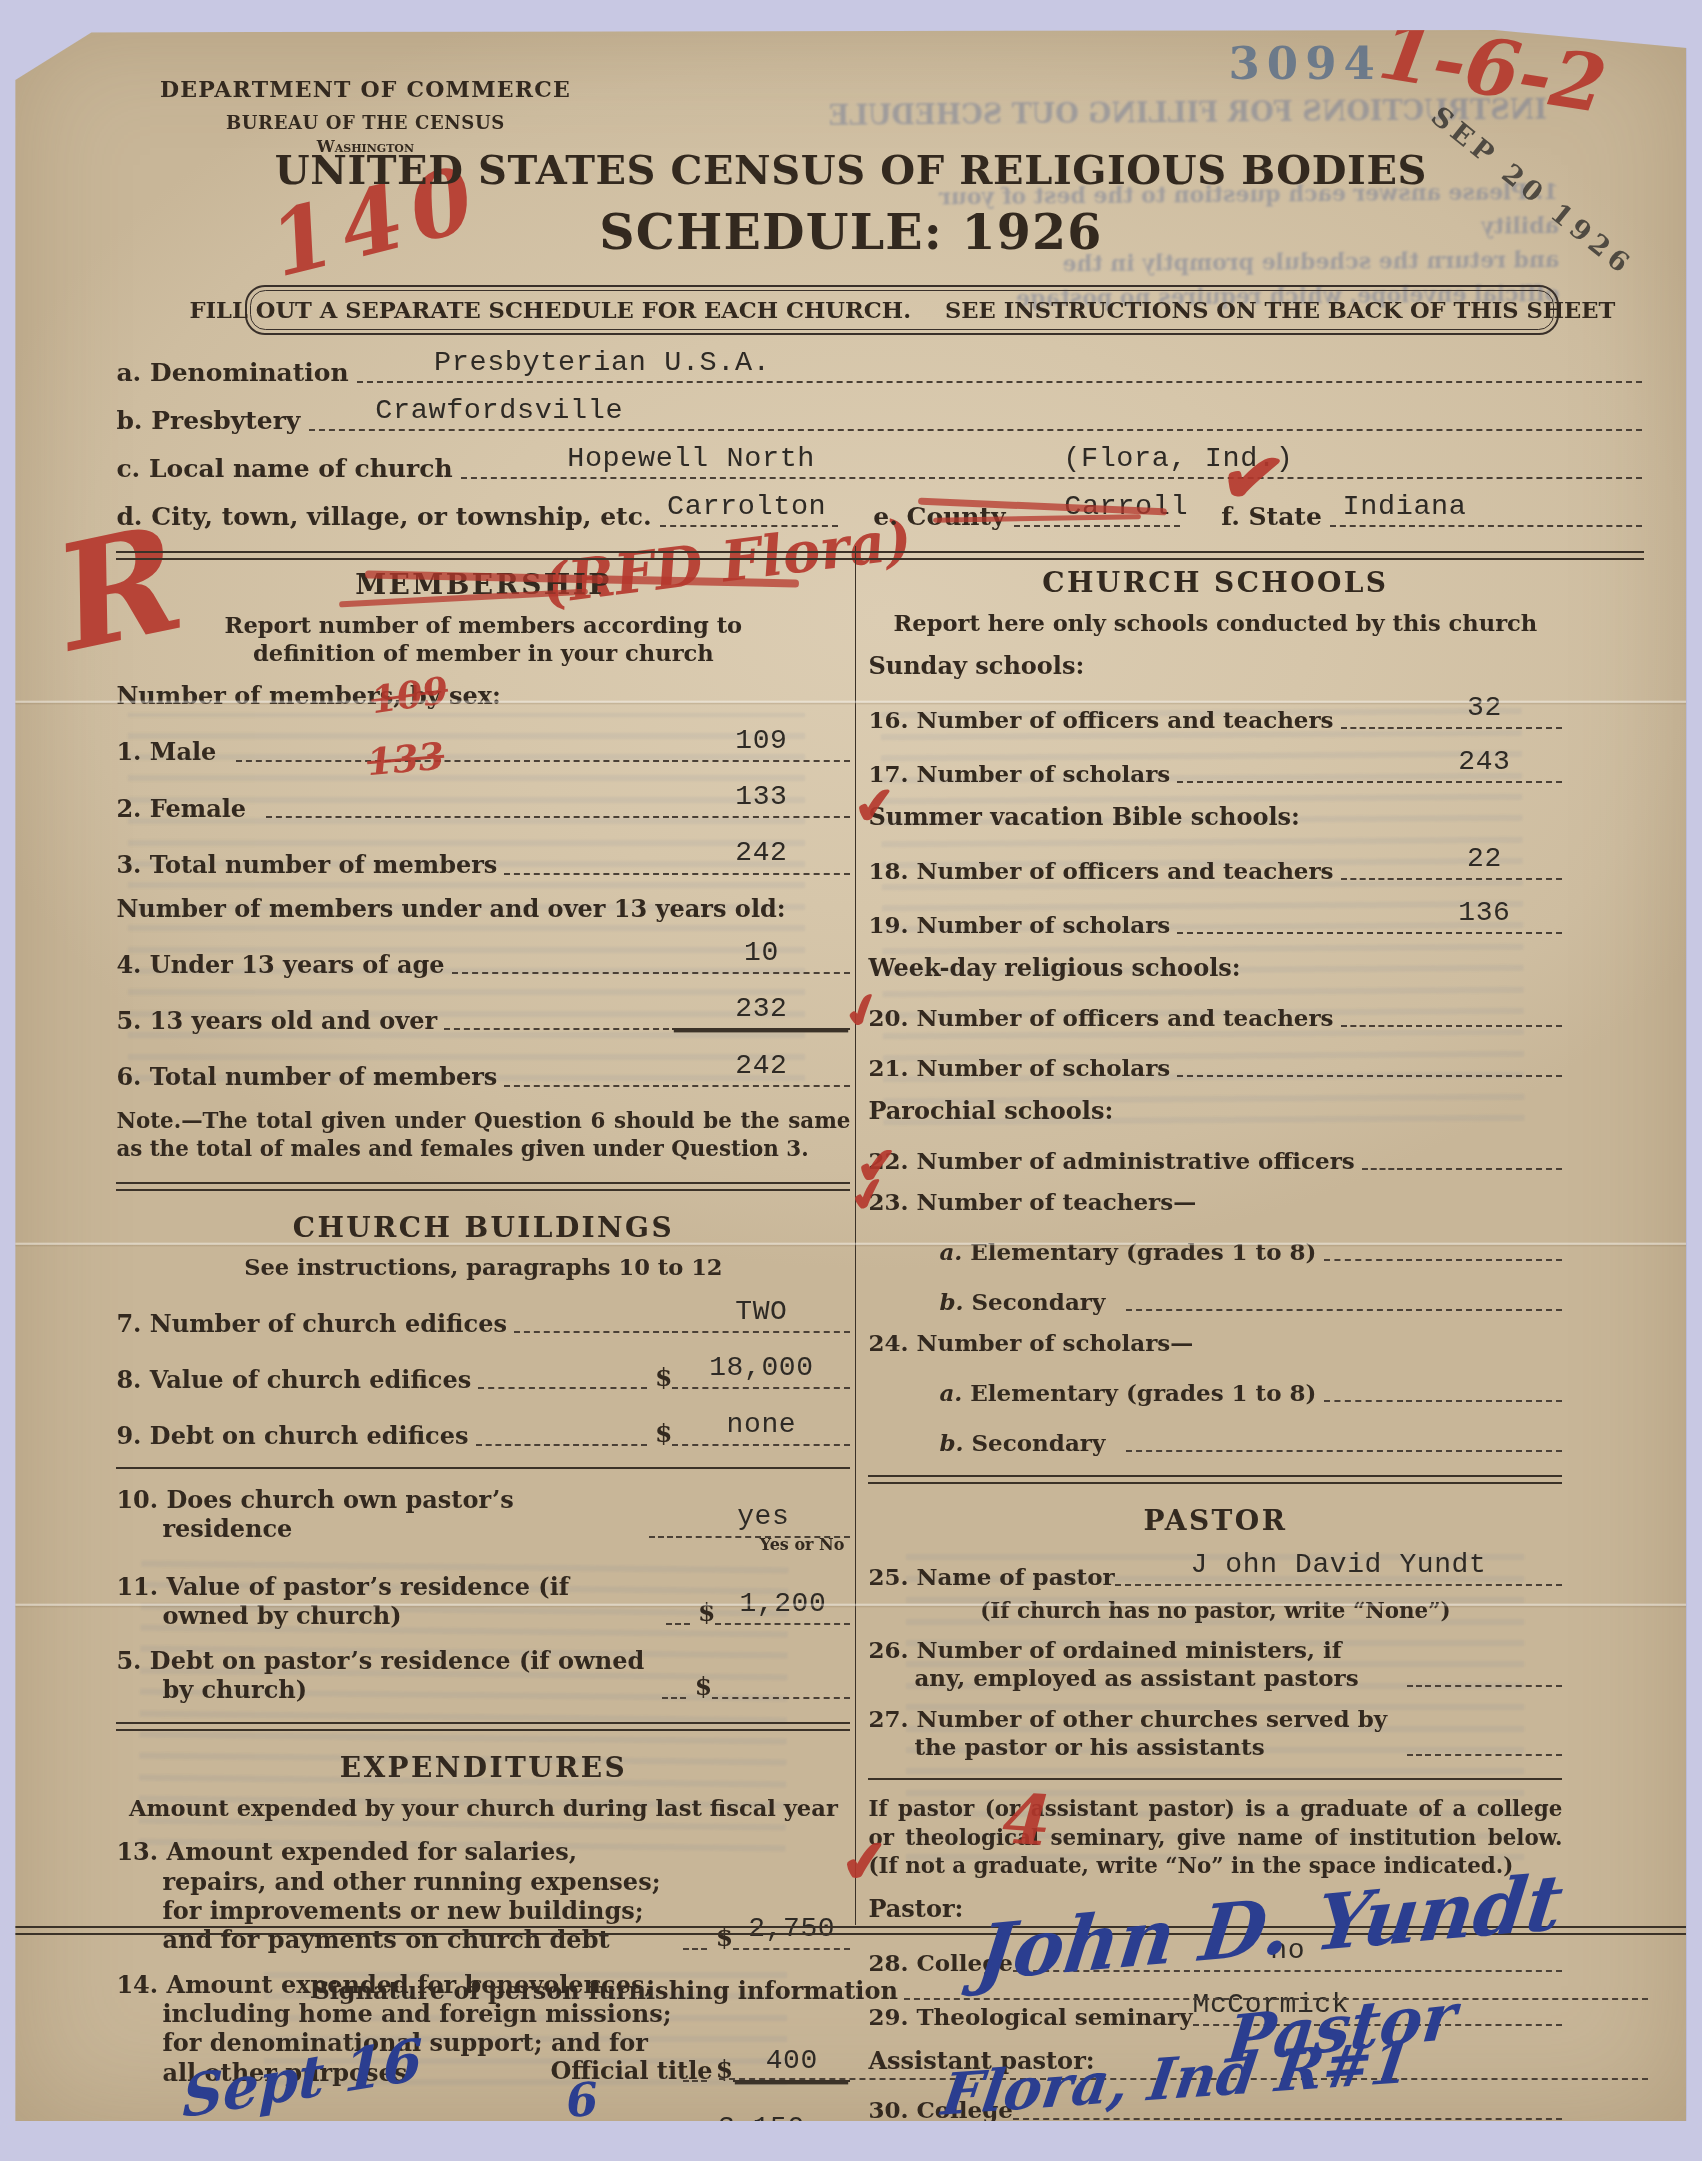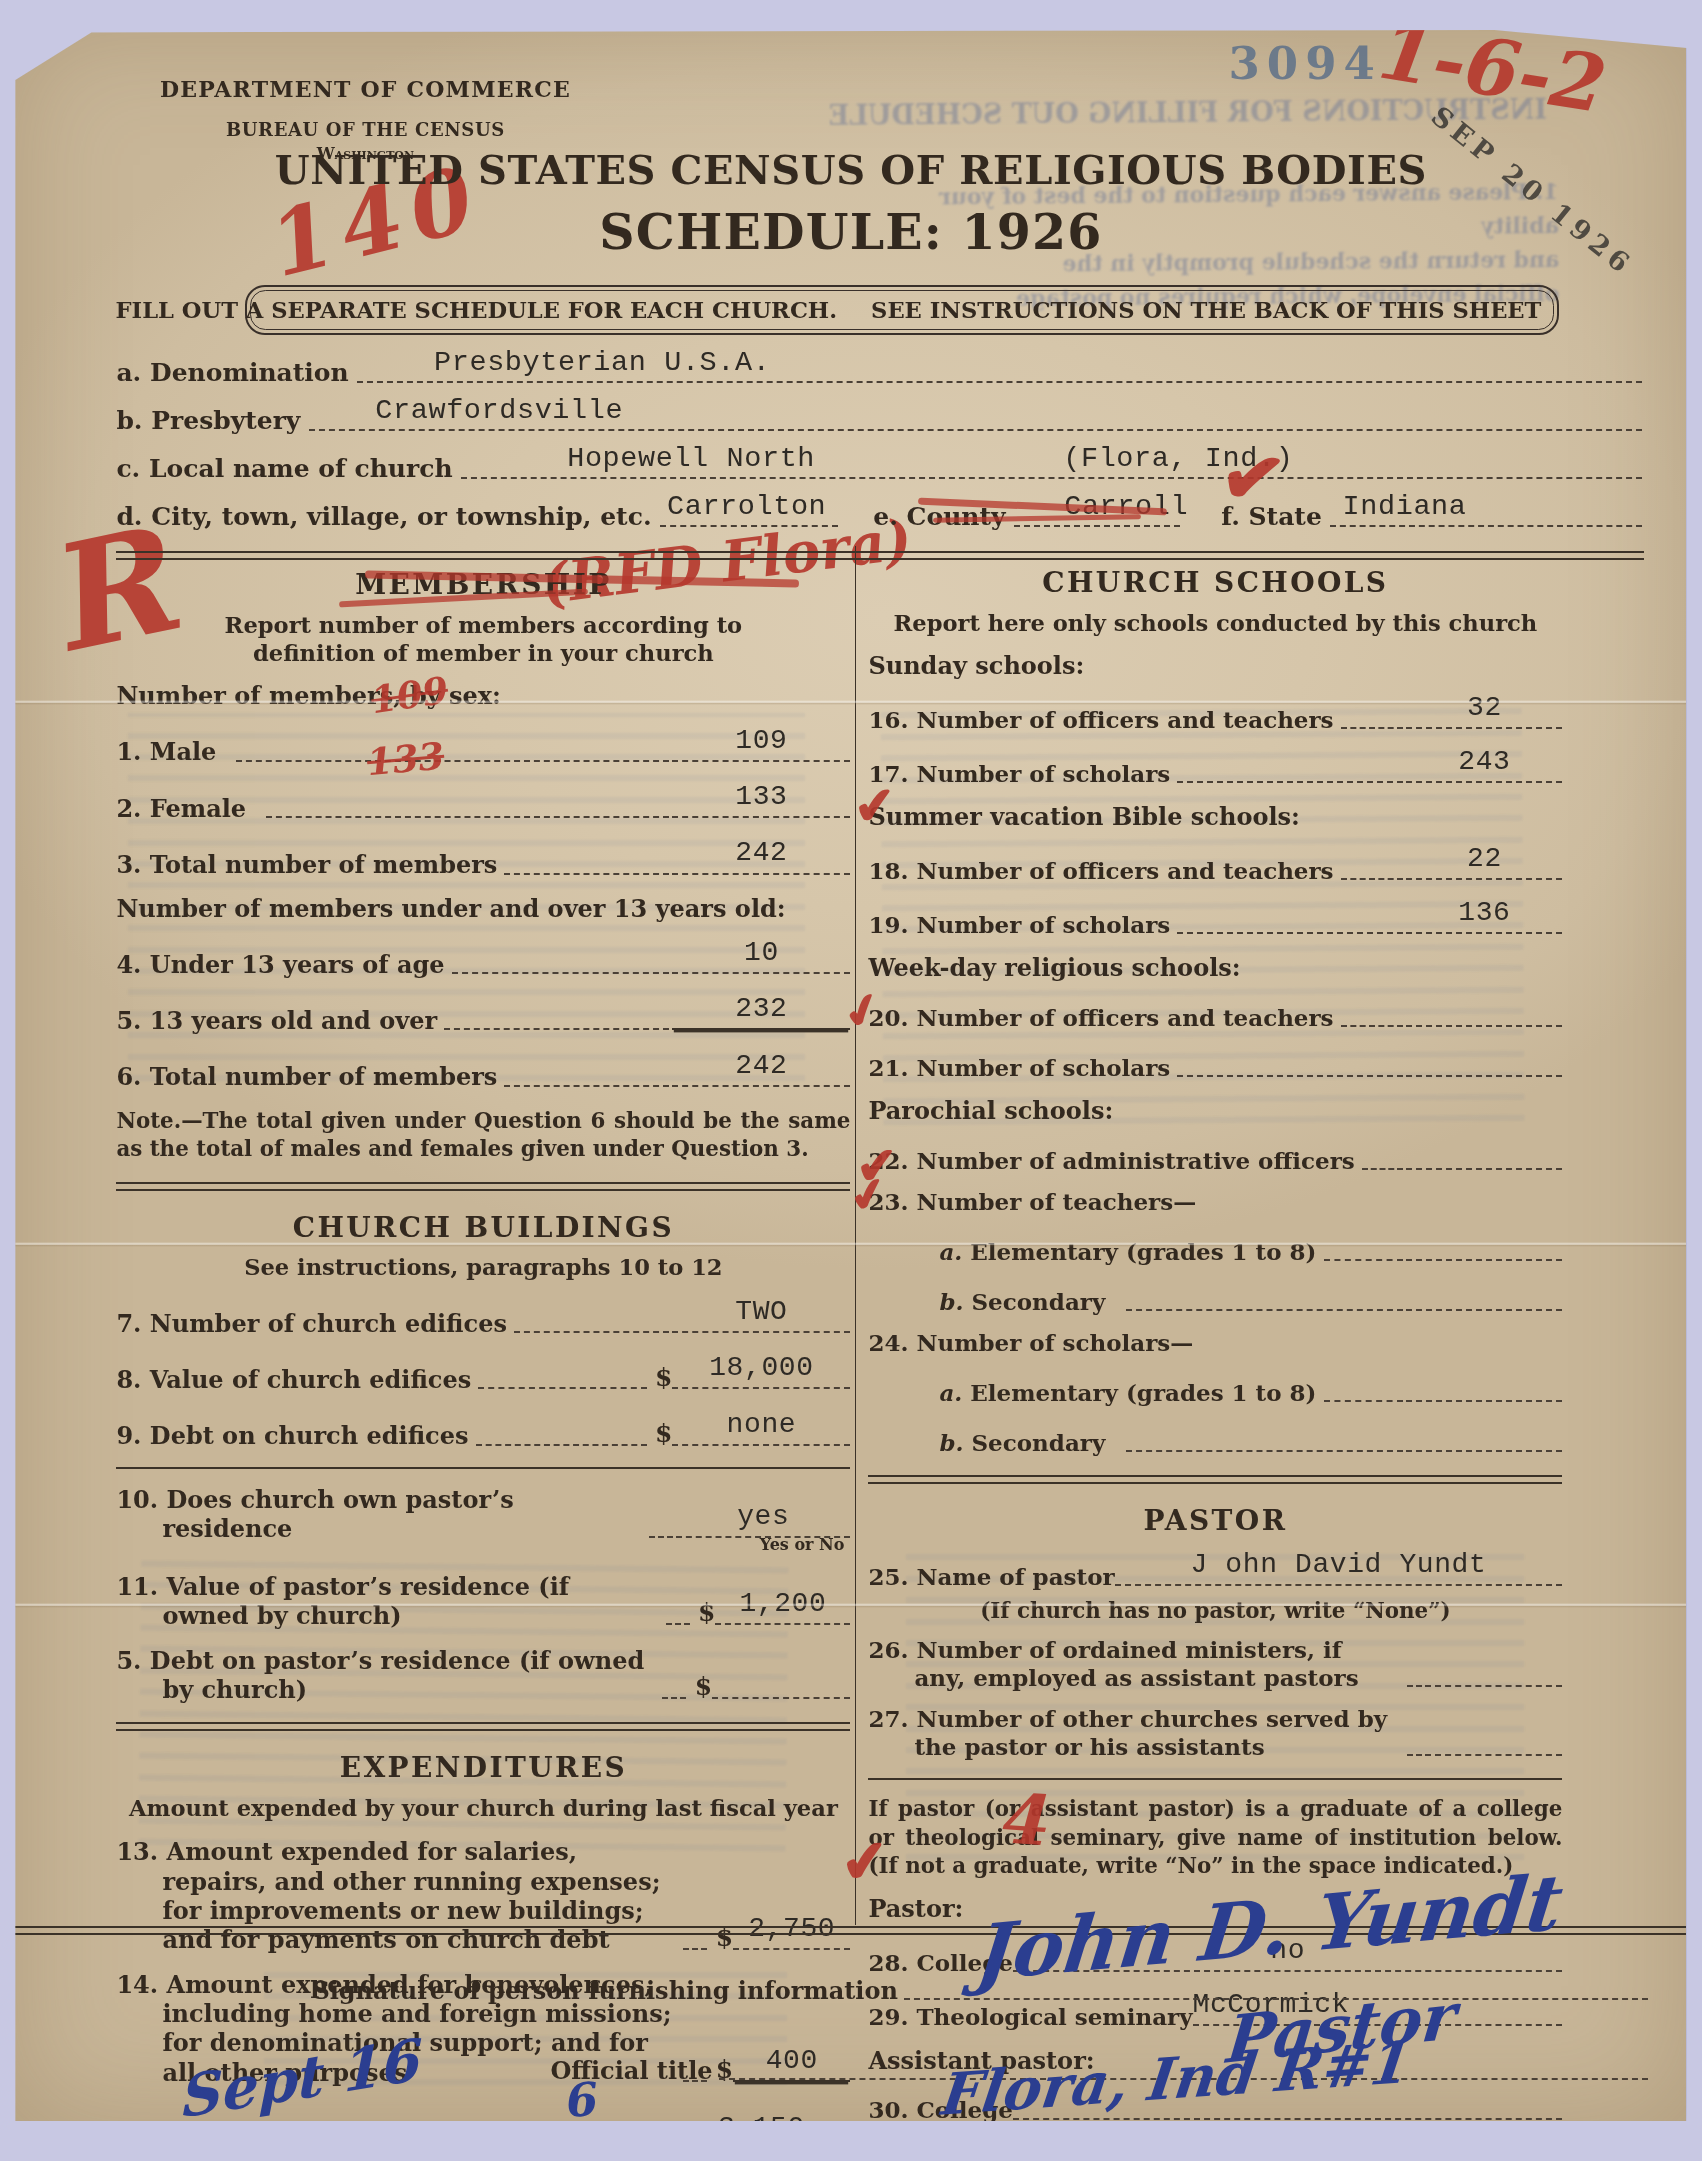--- a/index.html
+++ b/index.html
@@ -12,29 +12,29 @@
     clip-path: polygon(0px 50px, 76px 2.4px, 1479px 0px, 1671px 18px, 1671px 2091px, 0px 2091px);}
   .ink{color:#33291f;}
   
   .gtext{position:absolute;transform:scaleX(-1) rotate(.5deg);filter:blur(1.2px);
          color:rgba(95,110,148,.42);font-weight:700;pointer-events:none;}
   .gstripe{position:absolute;filter:blur(0.9px);pointer-events:none;opacity:.8;
     background:repeating-linear-gradient(0deg, rgba(100,115,152,.12) 0 6px, transparent 6px 21.4px);}
   
   .dept{position:absolute;left:65px;top:46px;width:570px;text-align:center;}
   .dept .l1{font-size:22px;font-weight:700;letter-spacing:1.2px;}
-  .dept .l2{font-size:18px;font-weight:700;letter-spacing:0.6px;margin-top:17px;}
+  .dept .l2{font-size:18px;font-weight:700;letter-spacing:0.6px;margin-top:10px;}
   .dept .l3{font-size:16px;font-weight:700;font-variant:small-caps;margin-top:3.6px;}
   .title1{position:absolute;left:0;right:0;top:116px;text-align:center;
           font-size:40px;font-weight:700;letter-spacing:0.6px;}
   .title2{position:absolute;left:0;right:0;top:173px;text-align:center;
           font-size:49px;font-weight:700;letter-spacing:1.2px;}
   .banner{position:absolute;left:230px;top:255px;width:1304px;border:2.4px solid #39302a;
           border-radius:20px;padding:3px;}
-  .banner-in{border:1.8px solid #39302a;border-radius:15.4px;display:flex;justify-content:flex-end;
+  .banner-in{border:1.8px solid #39302a;border-radius:15.4px;display:flex;justify-content:center;
           gap:34px;padding:6px 12px;font-size:22.6px;font-weight:700;white-space:nowrap;}
   
   .fields{position:absolute;left:101px;right:42px;top:309px;}
   .frow{display:flex;align-items:flex-end;margin-top:19px;}
   .flbl{font-size:25px;font-weight:700;white-space:nowrap;}
   .ffill{flex:1;border-bottom:2.4px dashed #4a4036;position:relative;height:8.3px;margin:0 2.4px 3.6px 8.3px;}
   .tv{position:absolute;bottom:2.4px;font-family:"Liberation Mono","DejaVu Sans Mono",monospace;
       font-size:28.5px;color:#2e2a25;white-space:nowrap;letter-spacing:0.6px;}
   .rule2{height:5.3px;border-top:2.4px solid #3b3228;border-bottom:2.4px solid #3b3228;}
   .rule1{border-top:2.4px solid #3b3228;}

